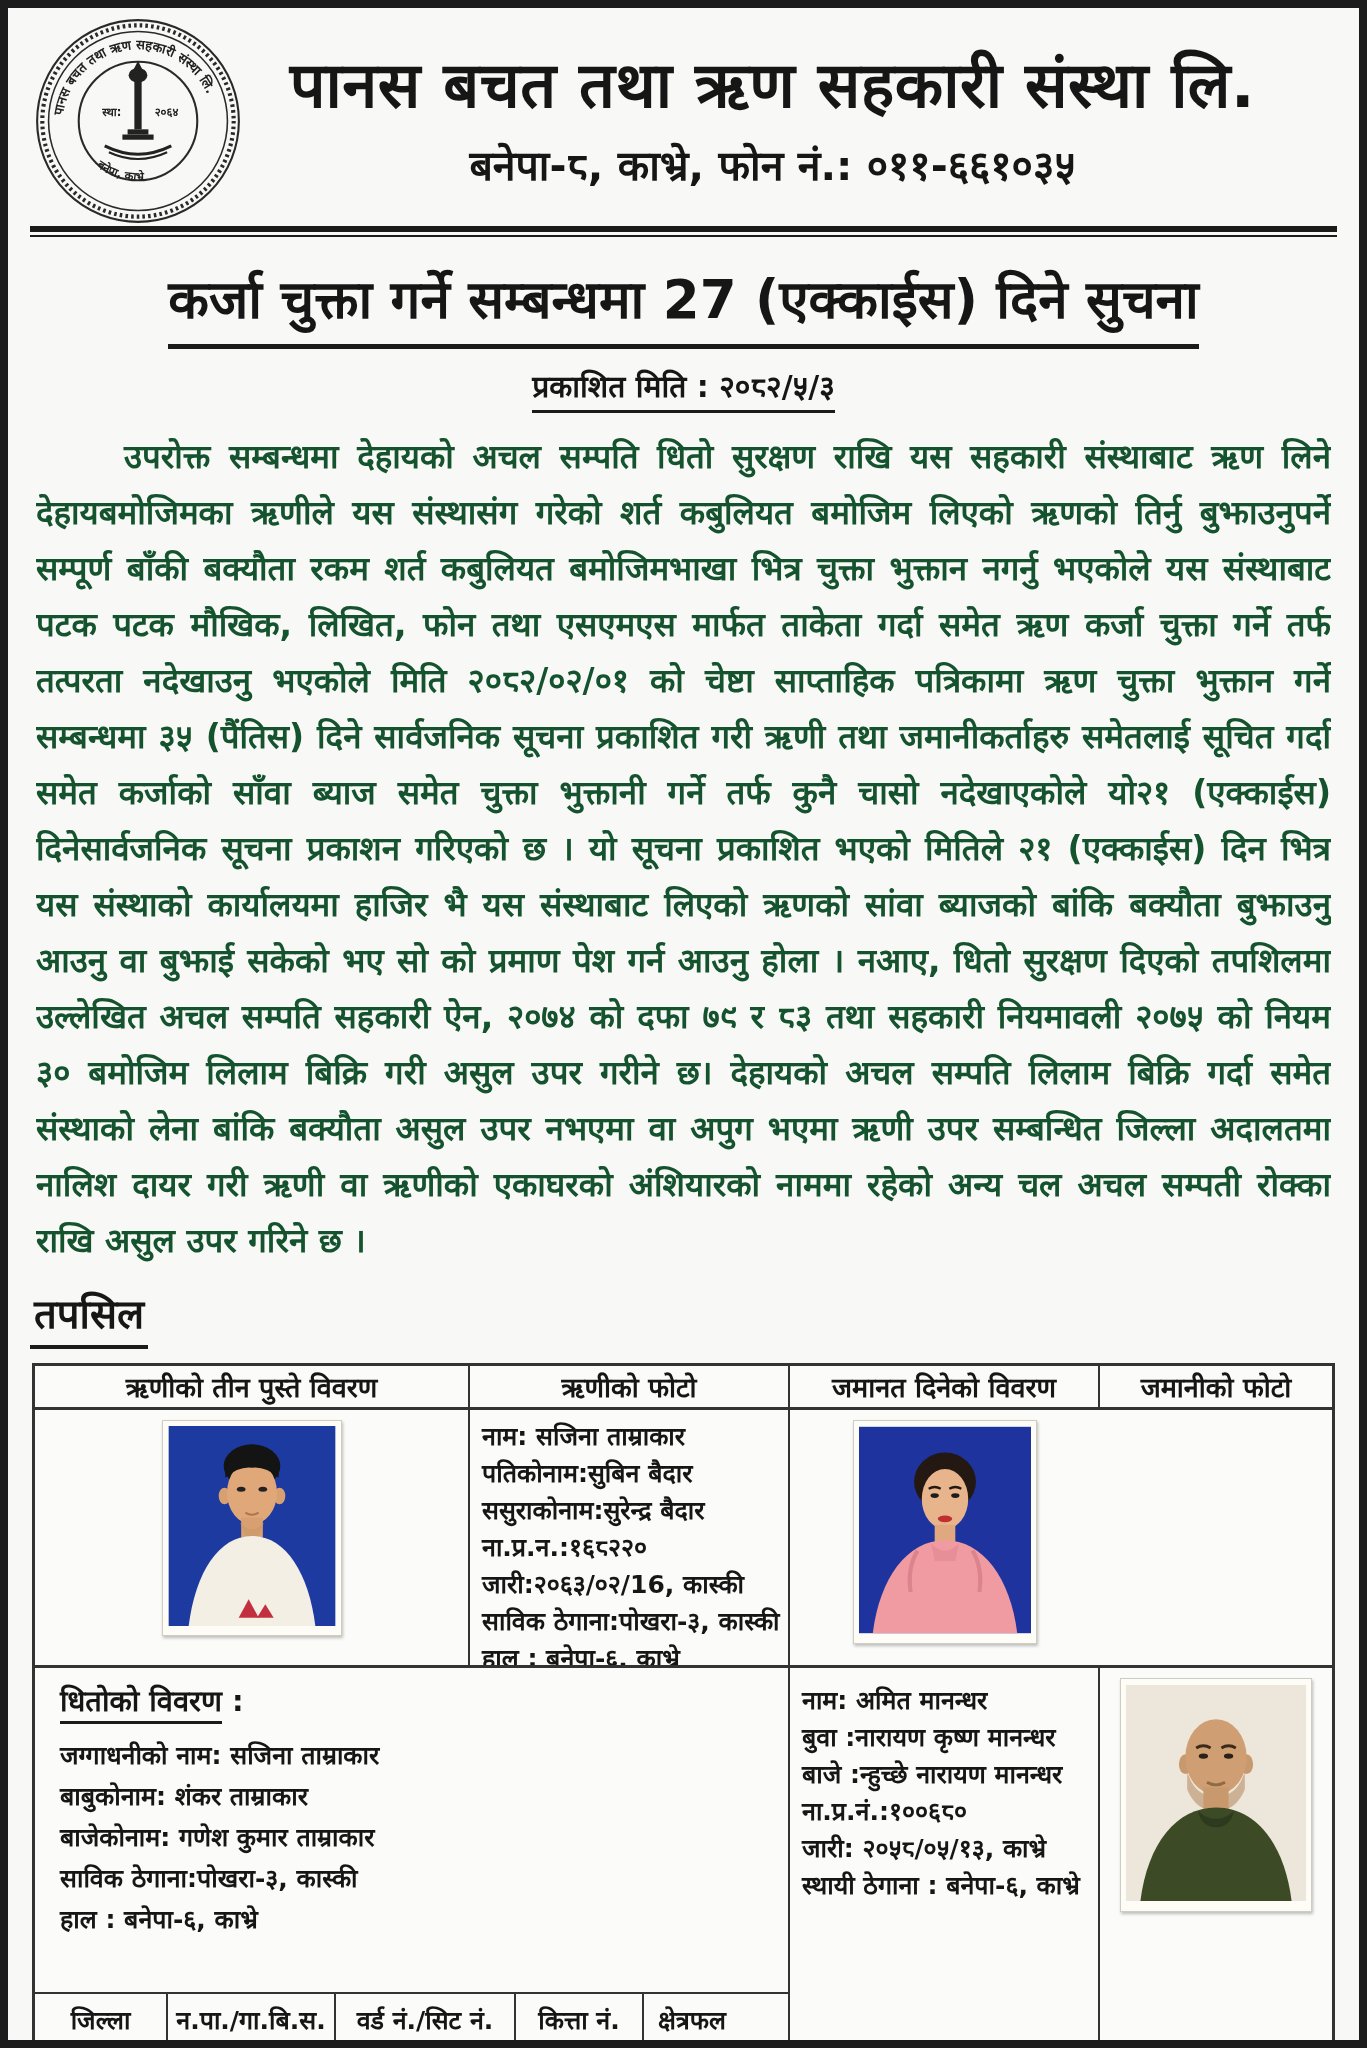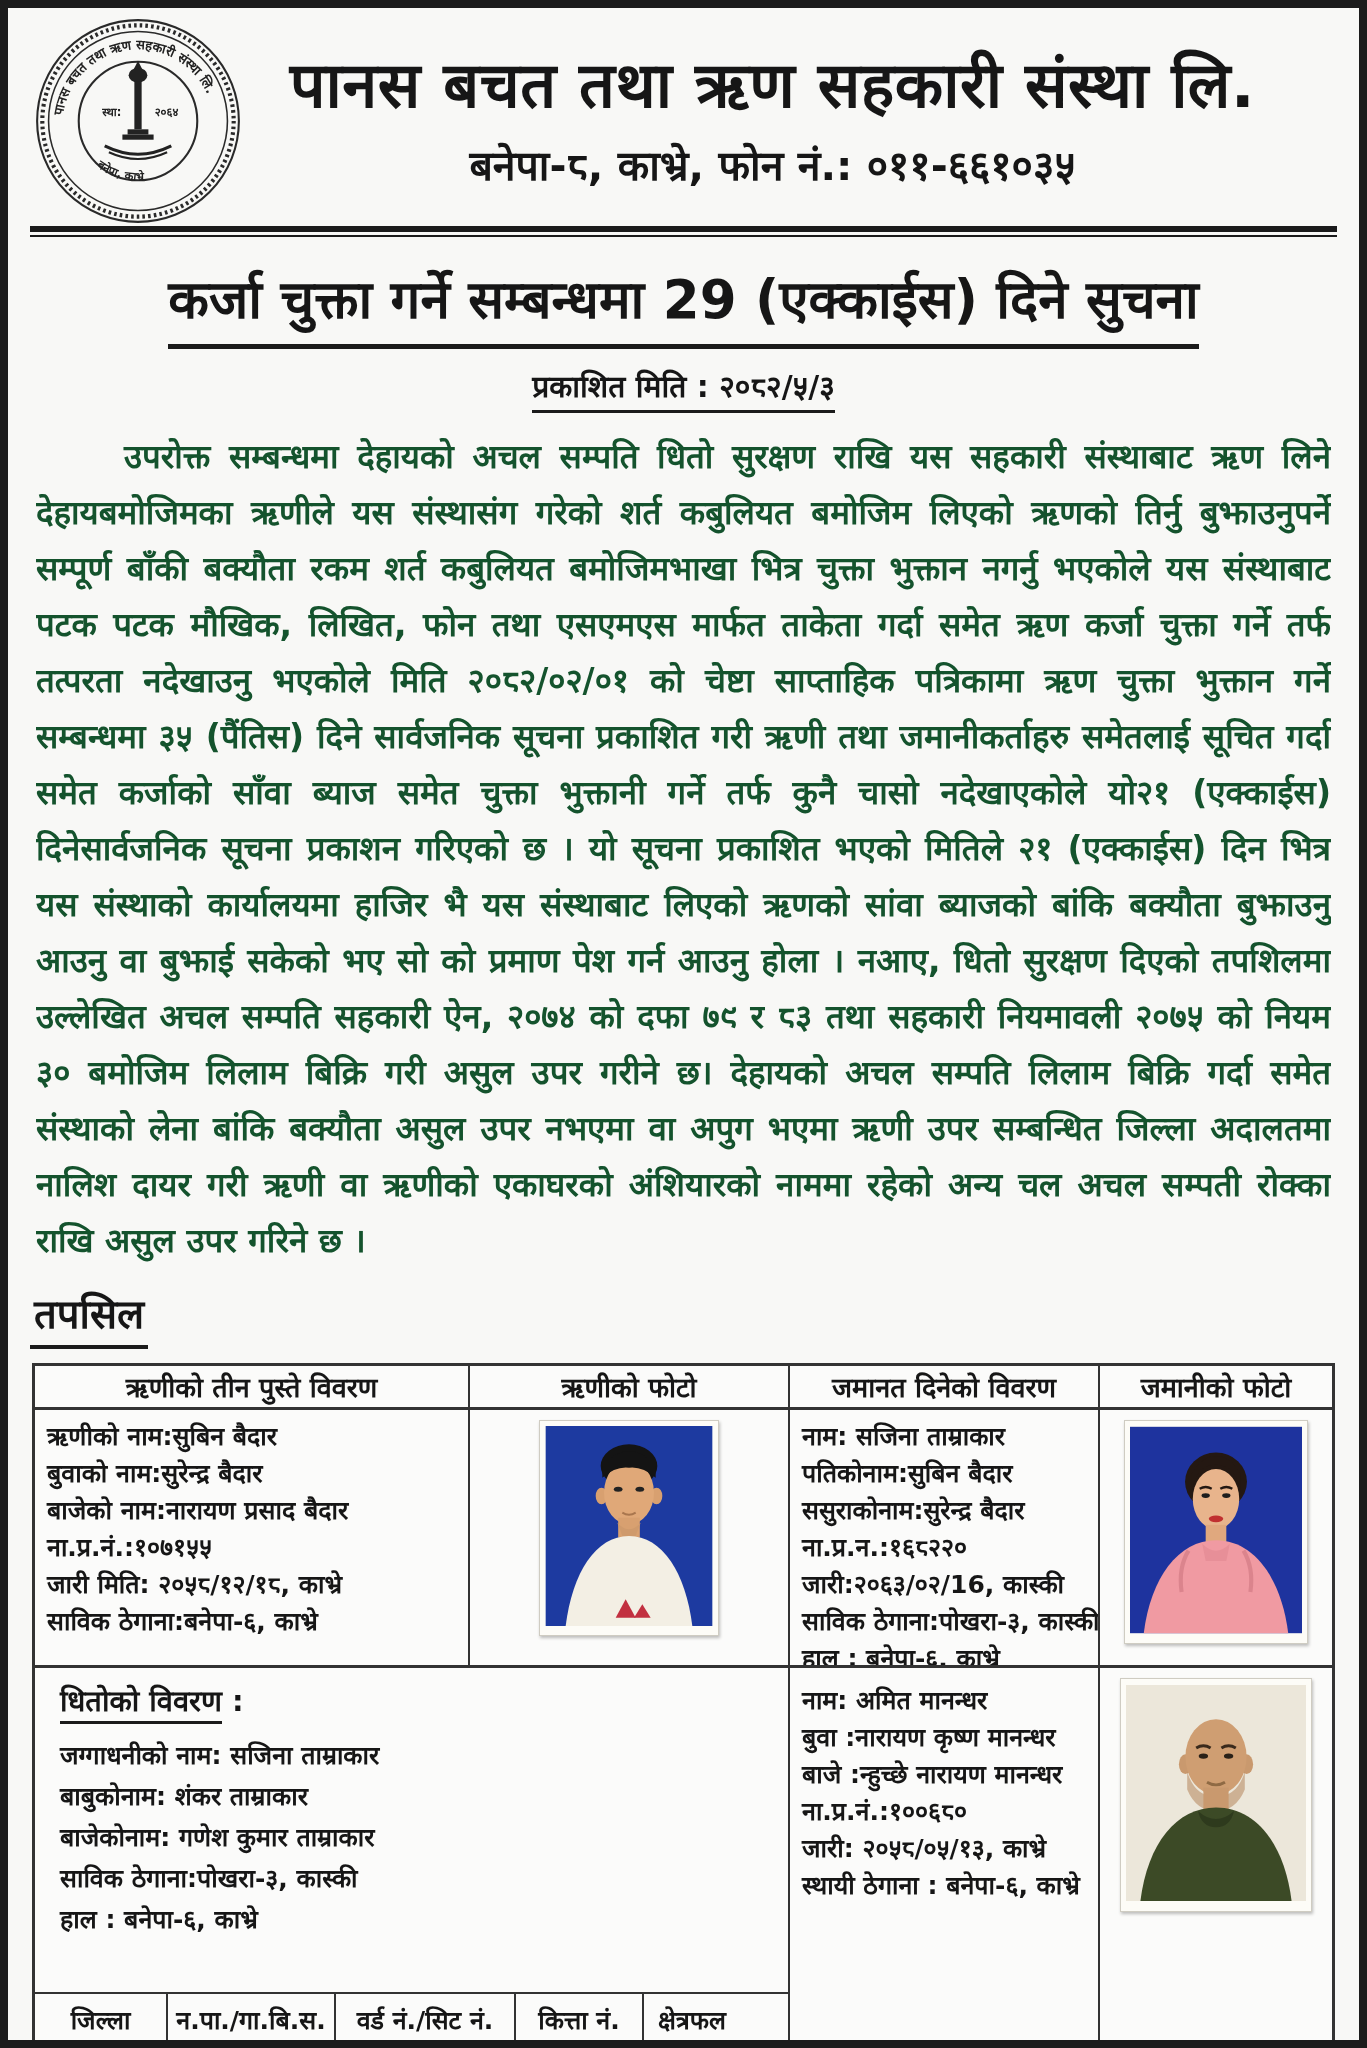--- a/index.html
+++ b/index.html
@@ -113,21 +113,21 @@
     </svg>
     <div class="masthead-text">
       <h1 class="org-name">पानस बचत तथा ऋण सहकारी संस्था लि.</h1>
       <div class="org-addr">बनेपा-८, काभ्रे, फोन नं.: ०११-६६१०३५</div>
     </div>
   </header>
   <div class="rule-thick"></div>
   <div class="rule-thin"></div>
 
   <h2 class="notice-title">
-    <span>कर्जा चुक्ता गर्ने सम्बन्धमा 29 (एक्काईस) दिने सुचना</span>
+    <span>कर्जा चुक्ता गर्ने सम्बन्धमा 27 (एक्काईस) दिने सुचना</span>
   </h2>
   <div class="pub-date">
     <span>प्रकाशित मिति : २०८२/५/३</span>
   </div>
 
   <p class="body-text">उपरोक्त सम्बन्धमा देहायको अचल सम्पति धितो सुरक्षण राखि यस सहकारी संस्थाबाट ऋण लिने देहायबमोजिमका ऋणीले यस संस्थासंग गरेको शर्त कबुलियत बमोजिम लिएको ऋणको तिर्नु बुझाउनुपर्ने सम्पूर्ण बाँकी बक्यौता रकम शर्त कबुलियत बमोजिमभाखा भित्र चुक्ता भुक्तान नगर्नु भएकोले यस संस्थाबाट पटक पटक मौखिक, लिखित, फोन तथा एसएमएस मार्फत ताकेता गर्दा समेत ऋण कर्जा चुक्ता गर्ने तर्फ तत्परता नदेखाउनु भएकोले मिति २०८२/०२/०१ को चेष्टा साप्ताहिक पत्रिकामा ऋण चुक्ता भुक्तान गर्ने सम्बन्धमा ३५ (पैंतिस) दिने सार्वजनिक सूचना प्रकाशित गरी ऋणी तथा जमानीकर्ताहरु समेतलाई सूचित गर्दा समेत कर्जाको साँवा ब्याज समेत चुक्ता भुक्तानी गर्ने तर्फ कुनै चासो नदेखाएकोले यो२१ (एक्काईस) दिनेसार्वजनिक सूचना प्रकाशन गरिएको छ । यो सूचना प्रकाशित भएको मितिले २१ (एक्काईस) दिन भित्र यस संस्थाको कार्यालयमा हाजिर भै यस संस्थाबाट लिएको ऋणको सांवा ब्याजको बांकि बक्यौता बुझाउनु आउनु वा बुझाई सकेको भए सो को प्रमाण पेश गर्न आउनु होला । नआए, धितो सुरक्षण दिएको तपशिलमा उल्लेखित अचल सम्पति सहकारी ऐन, २०७४ को दफा ७९ र ८३ तथा सहकारी नियमावली २०७५ को नियम ३० बमोजिम लिलाम बिक्रि गरी असुल उपर गरीने छ। देहायको अचल सम्पति लिलाम बिक्रि गर्दा समेत संस्थाको लेना बांकि बक्यौता असुल उपर नभएमा वा अपुग भएमा ऋणी उपर सम्बन्धित जिल्ला अदालतमा नालिश दायर गरी ऋणी वा ऋणीको एकाघरको अंशियारको नाममा रहेको अन्य चल अचल सम्पती रोक्का राखि असुल उपर गरिने छ ।</p>
 
   <h3 class="tapasil">
     <span>तपसिल</span>
   </h3>
@@ -135,28 +135,20 @@
   <section class="bigtable">
 
     <div class="thead">
       <div class="th">ऋणीको  तीन पुस्ते विवरण</div>
       <div class="th">ऋणीको फोटो</div>
       <div class="th">जमानत दिनेको विवरण</div>
       <div class="th">जमानीको फोटो</div>
     </div>
 
     <div class="trow1">
-      <div class="cell details">
-        <div class="line">ऋणीको नाम:सुबिन बैदार</div>
-        <div class="line">बुवाको नाम:सुरेन्द्र बैदार</div>
-        <div class="line">बाजेको नाम:नारायण प्रसाद बैदार</div>
-        <div class="line">ना.प्र.नं.:१०७१५५</div>
-        <div class="line">जारी मिति: २०५८/१२/१८, काभ्रे</div>
-        <div class="line">साविक ठेगाना:बनेपा-६, काभ्रे</div>
-      </div>
 
       <div class="cell photocell">
         <div class="photo-frame">
           <svg width="168" height="200" viewBox="0 0 100 120">
             <rect x="0" y="0" width="100" height="120" fill="#1d3aa0"></rect>
             <ellipse cx="50" cy="24" rx="17" ry="13" fill="#141414"></ellipse>
             <ellipse cx="33.5" cy="42" rx="3.5" ry="5" fill="#d8a070"></ellipse>
             <ellipse cx="66.5" cy="42" rx="3.5" ry="5" fill="#d8a070"></ellipse>
             <ellipse cx="50" cy="40" rx="15" ry="19" fill="#e0a878"></ellipse>
             <path d="M34,31 Q42,24 50,25 Q58,24 66,31 L66,24 Q58,15 50,15 Q42,15 34,24 Z" fill="#141414"></path>

